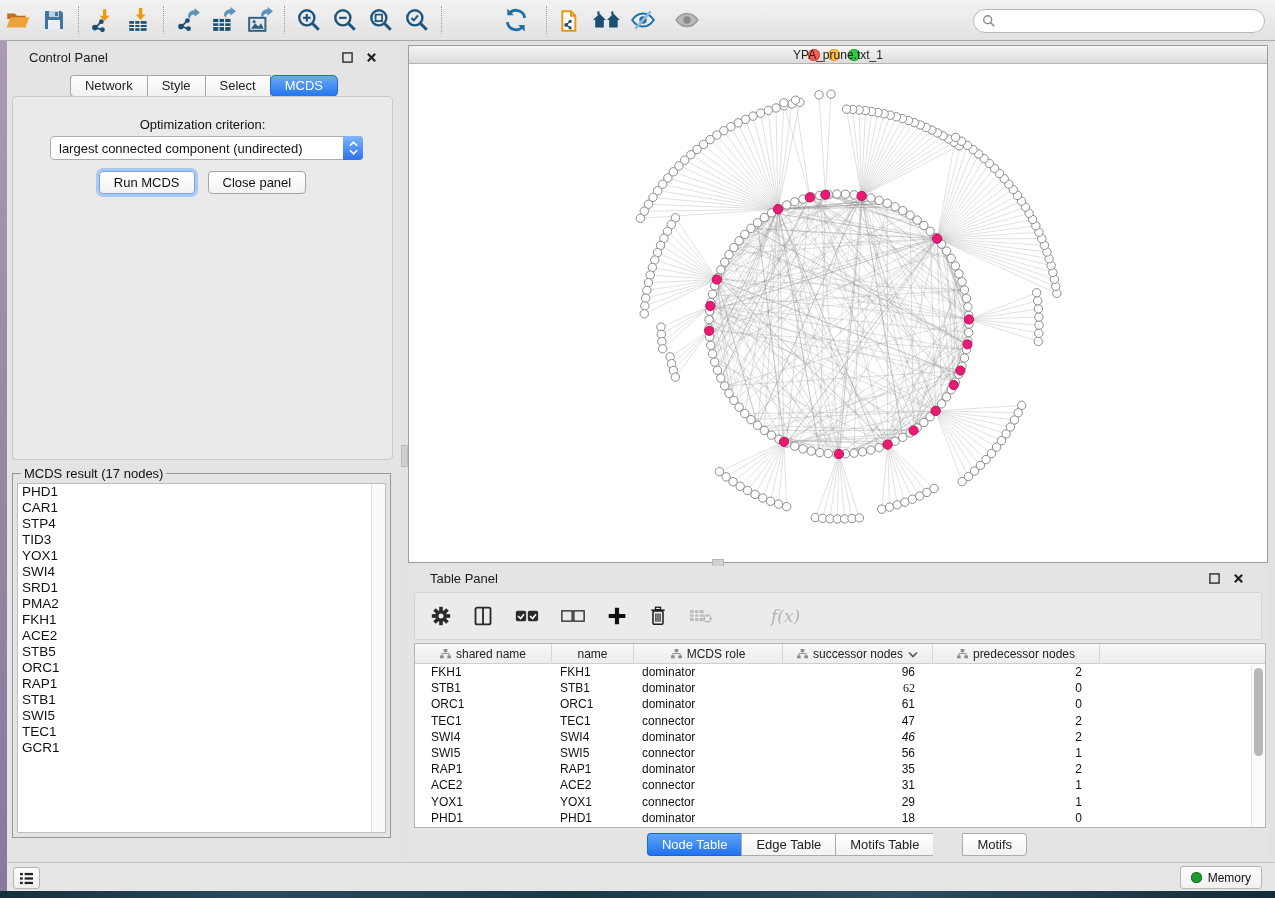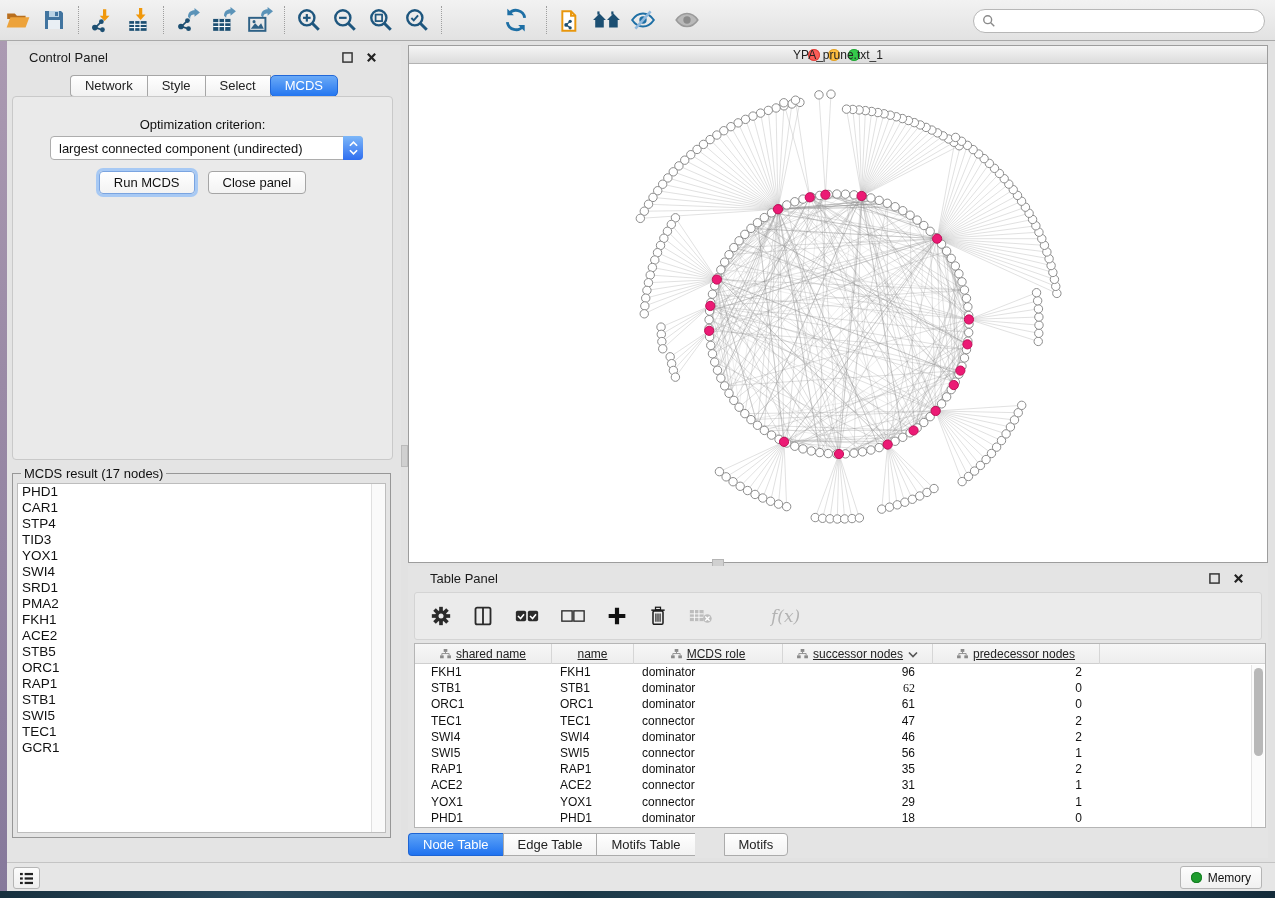--- a/index.html
+++ b/index.html
@@ -76,27 +76,27 @@
 
   
   .tpanel { position:absolute; left:408px; top:566px; width:860px; height:292px; background:#e4e4e4; }
   .tp-toolbar { position:absolute; left:6px; top:26px; width:848px; height:48px;
     background:#ebebeb; border:1px solid #d4d4d4; border-radius:3px; display:flex; align-items:center; padding-left:16px; gap:22px; }
   .tp-btn { background:none; border:none; padding:0; display:flex; align-items:center; justify-content:center; height:30px; }
   .fx-label { font-family:"DejaVu Serif",serif; font-style:italic; font-size:17px; color:#b3b3b3;margin-left:36px; }
   .tablebox { position:absolute; left:6px; top:77px; width:852px; height:185px; background:#fff; border:1px solid #b5b5b5; overflow:hidden; }
   .thead { display:flex; height:20px; background:linear-gradient(#f7f7f7,#ededed); border-bottom:1px solid #cfcfcf; }
   .th { display:flex; align-items:center; justify-content:center; gap:5px; font-size:12px; color:#222;
-    border-right:1px solid #d6d6d6; height:20px;text-decoration:underline; }
+    border-right:1px solid #d6d6d6; height:20px; }
   .trow { display:flex; height:16.2px; align-items:center; }
   .td { font-size:12px; color:#111; white-space:nowrap; overflow:hidden; }
   .td.num { text-align:right; }
   .tscroll { position:absolute; right:1px; top:21px; width:13px; height:162px; background:#fbfbfb; border-left:1px solid #e4e4e4; }
   .tthumb { position:absolute; left:2px; top:3px; width:9px; height:88px; background:#b8b8b8; border-radius:5px; }
-  .tp-tabs { position:absolute; left:0; right:2px; top:267px; display:flex; }
+  .tp-tabs { position:absolute; left:0; right:2px; top:267px; display:flex; justify-content:center; }
   .tp-tab { font-size:13px; padding:3px 14px; background:linear-gradient(#ffffff,#f2f2f2);
     border:1px solid #ababab; border-right:none; color:#222; height:23px; }
   .tp-tab:first-child { border-radius:4px 0 0 4px; }
   .tp-tab:last-child { border-right:1px solid #ababab; border-radius:0 4px 4px 0;margin-left:29px; }
   .tp-tab.active { background:linear-gradient(#5ea4f7,#1f72f0); color:#fff; border-color:#1d64d4; }
 
   
   .statusbar { position:absolute; left:7px; top:862px; width:1268px; height:29px; background:#e6e6e6; border-top:1px solid #c4c4c4; }
   .listbtn { position:absolute; left:6px; top:4px; width:27px; height:22px; background:linear-gradient(#fcfcfc,#efefef);
     border:1px solid #b5b5b5; border-radius:3px; display:flex; align-items:center; justify-content:center; }
@@ -1228,21 +1228,21 @@
             <div class="td" style="width: 137px; padding-left: 16px;">TEC1</div>
             <div class="td" style="width: 82px; padding-left: 8px;">TEC1</div>
             <div class="td" style="width: 149px; padding-left: 8px;">connector</div>
             <div class="td num" style="width: 150px; padding-left: 8px; padding-right: 18px;">47</div>
             <div class="td num" style="width: 167px; padding-left: 8px; padding-right: 18px;">2</div>
           </div>
           <div class="trow">
             <div class="td" style="width: 137px; padding-left: 16px;">SWI4</div>
             <div class="td" style="width: 82px; padding-left: 8px;">SWI4</div>
             <div class="td" style="width: 149px; padding-left: 8px;">dominator</div>
-            <div class="td num" style="width: 150px; padding-left: 8px; padding-right: 18px;">46</div>
+            <div class="td num" style="width: 150px; padding-left: 8px; padding-right: 18px; font-style: italic;">46</div>
             <div class="td num" style="width: 167px; padding-left: 8px; padding-right: 18px;">2</div>
           </div>
           <div class="trow">
             <div class="td" style="width: 137px; padding-left: 16px;">SWI5</div>
             <div class="td" style="width: 82px; padding-left: 8px;">SWI5</div>
             <div class="td" style="width: 149px; padding-left: 8px;">connector</div>
             <div class="td num" style="width: 150px; padding-left: 8px; padding-right: 18px;">56</div>
             <div class="td num" style="width: 167px; padding-left: 8px; padding-right: 18px;">1</div>
           </div>
           <div class="trow">

